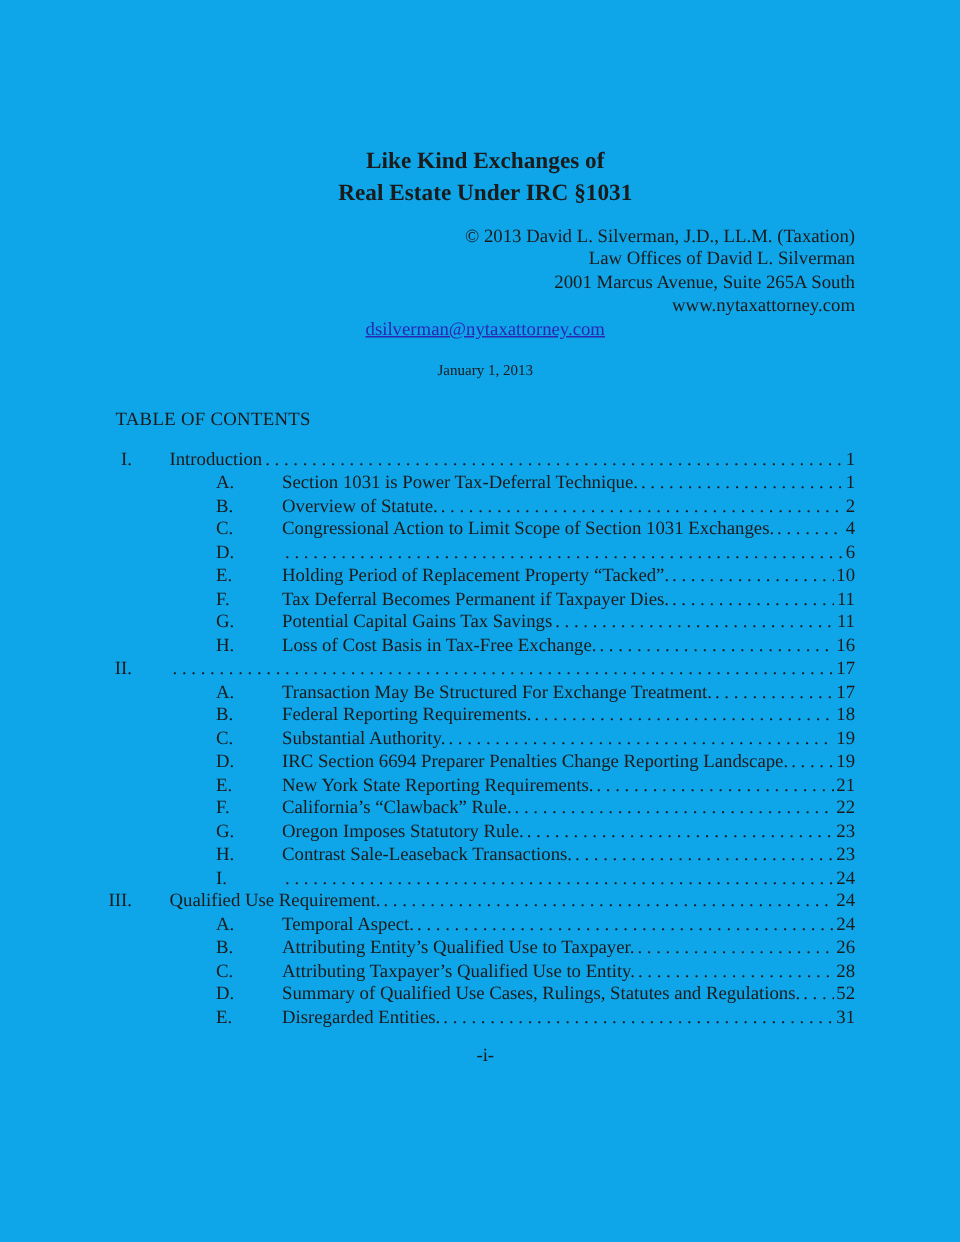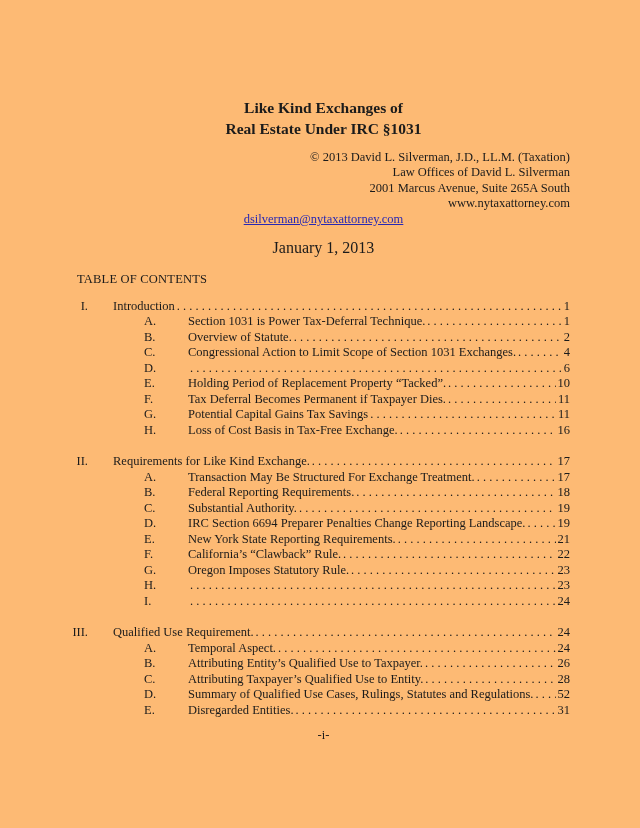--- a/index.html
+++ b/index.html
@@ -13,21 +13,21 @@
     overflow: hidden;
     font-family: "Liberation Serif", "DejaVu Serif", serif;
     color: #1b1b1b;
     -webkit-font-smoothing: antialiased;
   }
   .page {
     box-sizing: border-box;
     width: 640px;
     height: 828px;
     padding: 97px 70px 0 77px;
-    background: #fdba74;
+    background: #0ea5e9;
     position: relative;
   }
   
   .doc-title {
     margin: 0;
     text-align: center;
     font-size: 15.5px;
     font-weight: bold;
     line-height: 21px;
   }
@@ -45,37 +45,37 @@
     line-height: 15.4px;
   }
   .email-row a {
     color: var(--link, #2828b4);
     text-decoration: underline;
     cursor: pointer;
   }
   .date {
     margin-top: 13px;
     text-align: center;
-    font-size: 16px;
+    font-size: 10px;
     line-height: 15.4px;
   }
   .toc-heading {
     margin-top: 17px;
     text-align: left;
     font-size: 12.5px;
     line-height: 15.4px;
     letter-spacing: 0.2px;
   }
   
   .toc {
     margin-top: 11px;
     font-size: 12.5px;
     line-height: 15.5px;
   }
-  .section + .section { margin-top: 16px; }
+  .section + .section { }
   .row {
     display: flex;
     align-items: baseline;
     white-space: nowrap;
   }
   .row .num {
     flex: 0 0 auto;
     width: 28px;
     margin-left: -17px;
     margin-right: 25px;
@@ -199,21 +199,20 @@
   <div class="row lvl1">
     <span class="ltr">H.</span>
     <span class="ttl">Loss of Cost Basis in Tax-Free Exchange.</span>
     <span class="leader"></span>
     <span class="pg">16</span>
   </div>
 </div>
       <div class="section">
   <div class="row lvl0">
     <span class="num">II.</span>
-    <span class="ttl">Requirements for Like Kind Exchange.</span>
     <span class="leader"></span>
     <span class="pg">17</span>
   </div>
 
   <div class="row lvl1">
     <span class="ltr">A.</span>
     <span class="ttl">Transaction May Be Structured For Exchange Treatment.</span>
     <span class="leader"></span>
     <span class="pg">17</span>
   </div>
@@ -255,20 +254,21 @@
 
   <div class="row lvl1">
     <span class="ltr">G.</span>
     <span class="ttl">Oregon Imposes Statutory Rule.</span>
     <span class="leader"></span>
     <span class="pg">23</span>
   </div>
 
   <div class="row lvl1">
     <span class="ltr">H.</span>
+    <span class="ttl">Contrast Sale-Leaseback Transactions.</span>
     <span class="leader"></span>
     <span class="pg">23</span>
   </div>
 
   <div class="row lvl1">
     <span class="ltr">I.</span>
     <span class="leader"></span>
     <span class="pg">24</span>
   </div>
 </div>

